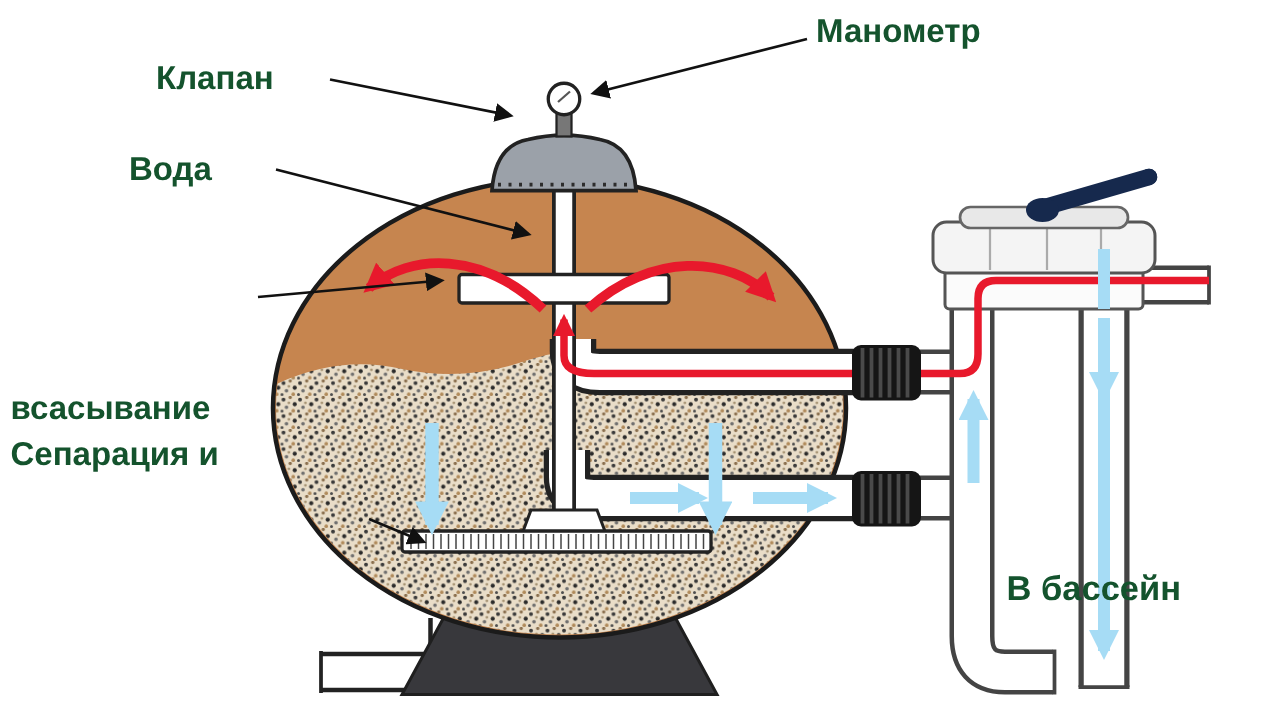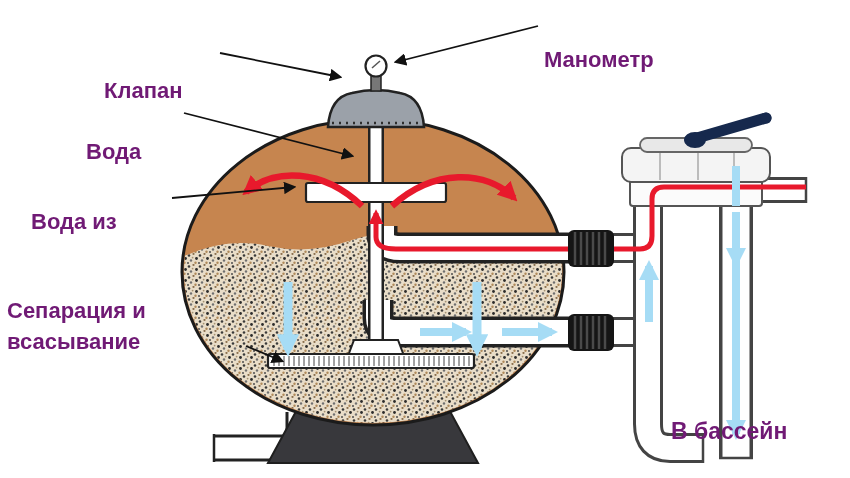--- a/index.html
+++ b/index.html
@@ -2,22 +2,22 @@
 <html><head>
 <meta charset="utf-8">
 <style>
   html,body{margin:0;padding:0;background:#ffffff;}
   .stage{
     position:relative;width:850px;height:478px;background:#ffffff;
     font-family:"Liberation Sans",sans-serif;overflow:hidden;
   }
   .stage svg{position:absolute;left:0;top:0;}
   .lbl{
-    position:absolute;font-weight:bold;font-size:22px;color:#701a75;
-    line-height:30px;white-space:nowrap;margin-top:39px;
+    position:absolute;font-weight:bold;font-size:22px;color:#14532d;
+    line-height:30px;white-space:nowrap;
   }
   .lbl-manometer{left:544px;top:6px;}
   .lbl-valve{left:104px;top:37px;text-align:right;}
   .lbl-breather{left:86px;top:98px;}
   .lbl-water{left:31px;top:168px;}
   .lbl-separation{left:7px;top:256px;line-height:31px;}
   .lbl-topool{left:671px;top:377px;font-size:23px;}
 </style>
 </head>
 <body>
@@ -172,21 +172,20 @@
     <path d="M184,113 L352,156" marker-end="url(#mBlk)"></path>
     <path d="M172,198 L294,187" marker-end="url(#mBlk)"></path>
     <path d="M246,346 L282,361" marker-end="url(#mBlk)"></path>
   </g>
 </svg>
 
 <div class="lbl lbl-manometer">Манометр</div>
 <div class="lbl lbl-valve">Клапан</div>
 <div class="lbl lbl-breather">Вода</div>
 <div class="lbl lbl-water">
-  <div>Вода из</div>
 </div>
 <div class="lbl lbl-separation">
+  <div>всасывание</div>
   <div>Сепарация и</div>
-  <div>всасывание</div>
 </div>
 <div class="lbl lbl-topool">В бассейн</div>
 
 </div>
 
 </body></html>

